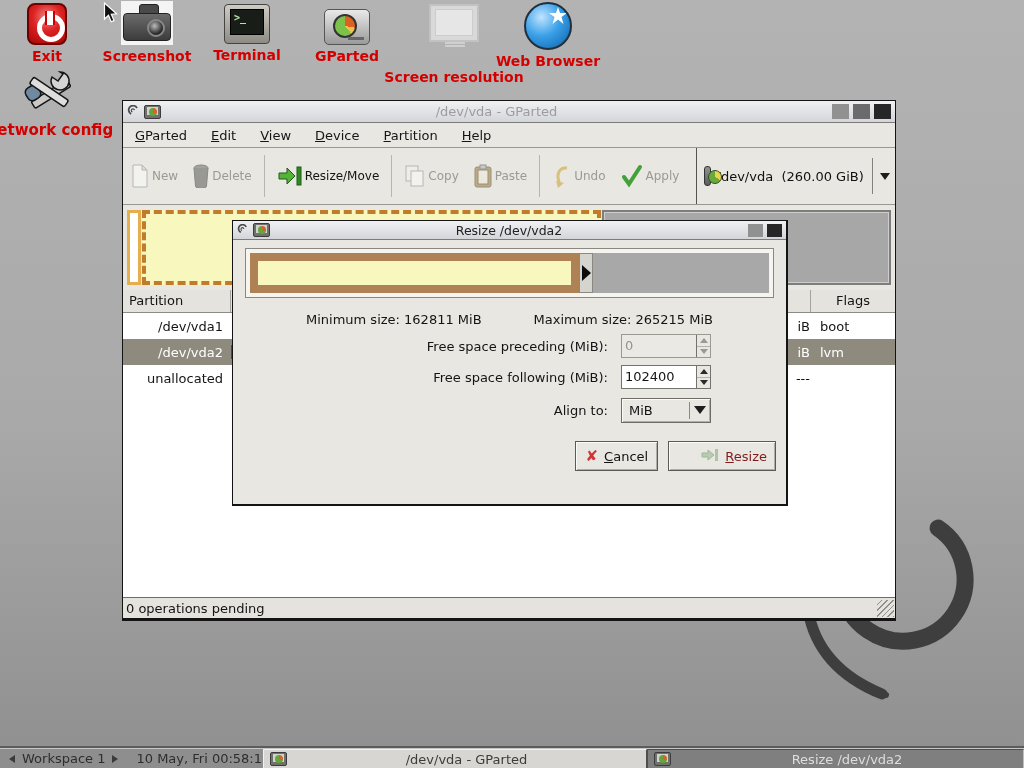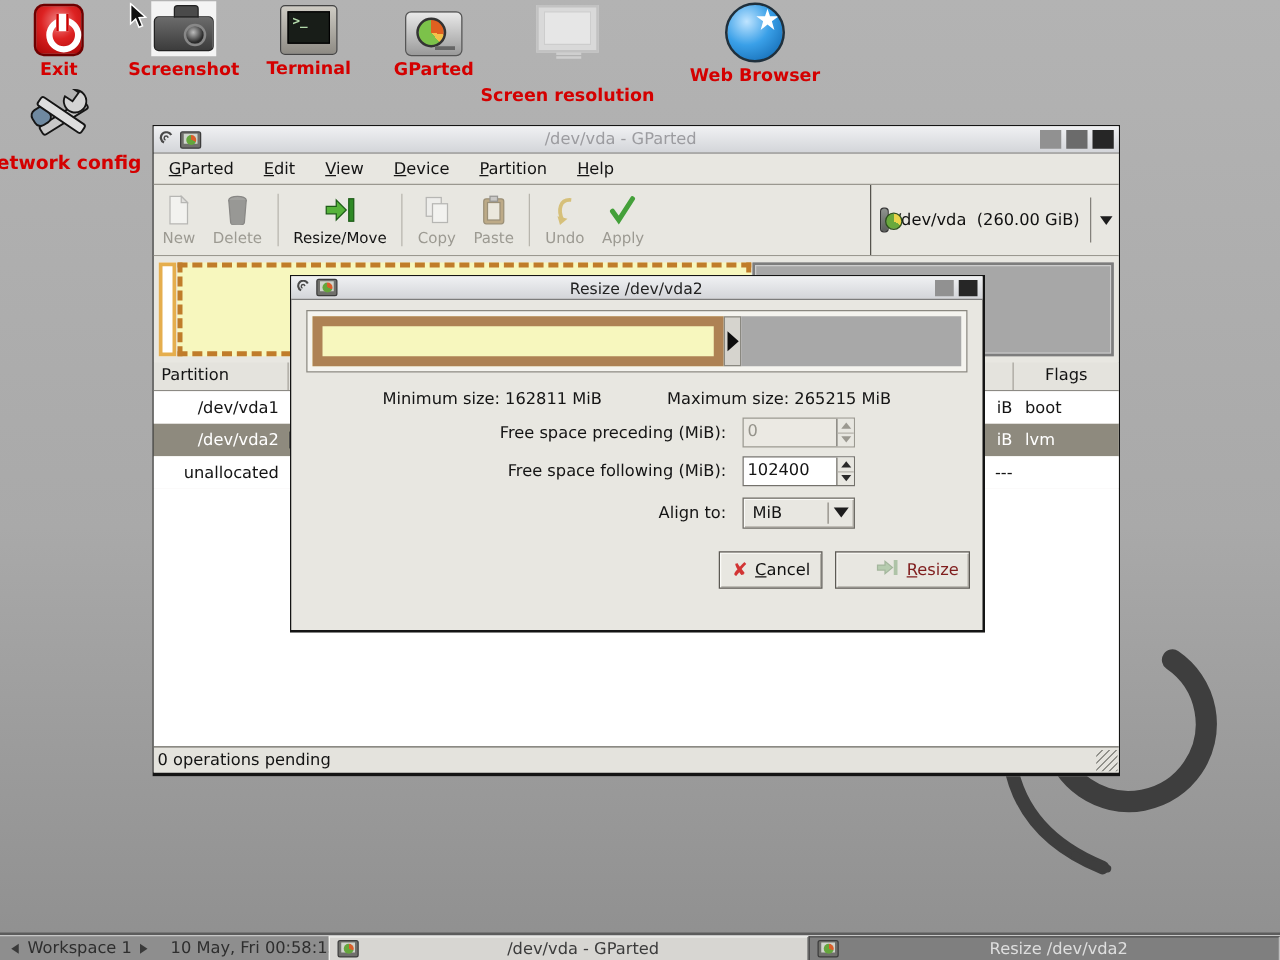--- a/index.html
+++ b/index.html
@@ -68,21 +68,21 @@
 
   
   .main-window { left:122px; top:100px; width:774px; height:521px; z-index:2; border-bottom-width:3px; }
 
   .menubar { height:25px; flex:0 0 auto; display:flex; align-items:center; gap:24px; padding:0 12px;
     background:#e8e7e1; border-bottom:1px solid #9a9890; font-size:13px; color:#151515; }
   .menu-item { display:inline-block; }
   .menu-item::first-letter { text-decoration:underline; }
 
   .toolbar { height:57px; flex:0 0 auto; display:flex; align-items:stretch; background:#e8e7e1; border-bottom:1px solid #9a9890; }
-  .tbtn { display:flex; flex-direction:column; align-items:center; justify-content:center; gap:2px;
+  .tbtn { display:flex; flex-direction:row; align-items:center; justify-content:center; gap:2px;
     font-size:12px; color:#9c9a92; padding:3px 7px; }
   .tbtn.enabled { color:#141414; }
   .tbtn .ticon { height:26px; display:flex; align-items:center; justify-content:center; }
   .tsep { width:1px; background:#b7b5ad; margin:7px 5px; }
   .faded { opacity:.55; }
 
   .device-combo { margin-left:auto; width:199px; border-left:1px solid #55534d; display:flex; align-items:center;
     padding:0 5px 0 7px; gap:6px; font-size:13px; color:#111; }
   .device-combo .dtext { flex:1; white-space:pre; }
   .vline { width:1px; align-self:stretch; margin:10px 2px; background:#83817b; }
@@ -124,21 +124,21 @@
   .dialog .wbtn { width:15px; height:13px; }
 
   .rw { margin:8px 12px 0 12px; height:50px; border:1px solid #8a8880; background:#f5f4ef; padding:4px; display:flex; }
   .rw-part { width:330px; border:8px solid #ae8254; background:#f7f7be; }
   .rw-handle { width:14px; background:#d6d4ce; border:1px solid #8a8880; display:flex; align-items:center; justify-content:center; }
   .rw-handle .tri-right { width:0; height:0; border-left:9px solid #0d0d0d; border-top:8px solid transparent; border-bottom:8px solid transparent; }
   .rw-free { width:176px; background:#a8a8a8; }
 
   .minmax { display:flex; justify-content:center; gap:52px; margin-top:14px; font-size:13px; color:#141414; }
 
-  .frow { display:flex; align-items:center; justify-content:flex-end; gap:13px; padding-right:102px; margin-top:7px; height:24px; font-size:13px; color:#141414; }
+  .frow { display:flex; align-items:center; justify-content:flex-end; gap:13px; padding-right:75px; margin-top:7px; height:24px; font-size:13px; color:#141414; }
   .frow label { text-align:right; }
 
   .spin { width:90px; height:24px; border:1px solid #74726c; background:#fff; display:flex; font-size:13px; }
   .spin .sval { flex:1; padding:3px 2px 0 3px; overflow:hidden; white-space:nowrap; }
   .spin .sbtns { width:14px; border-left:1px solid #74726c; background:#e8e7e1; display:flex; flex-direction:column; }
   .spin .sbtn { flex:1; display:flex; align-items:center; justify-content:center; }
   .spin .sbtn + .sbtn { border-top:1px solid #b4b2aa; }
   .tri-up-s { width:0; height:0; border-left:4px solid transparent; border-right:4px solid transparent; border-bottom:5px solid #2a2a2a; }
   .tri-dn-s { width:0; height:0; border-left:4px solid transparent; border-right:4px solid transparent; border-top:5px solid #2a2a2a; }
   .spin.disabled { background:#ebe9e3; border-color:#9b9991; }
@@ -218,21 +218,21 @@
   </div>
 
   <div class="dicon" style="left:390px; top:4px; width:128px;gap:24px;">
     <div class="ico-screenres">
       <div class="scr"></div>
         <div class="stand"></div>
     </div>
     <div class="dicon-label">Screen resolution</div>
   </div>
 
-  <div class="dicon" style="left:548px; top:2px; width:112px;">
+  <div class="dicon" style="left:492px; top:2px; width:112px;">
     <div class="ico-globe">
       <svg width="18" height="18" viewBox="0 0 18 18">
           <polygon points="9,0 11,6 18,6 12.5,10 14.5,17 9,12.5 3.5,17 5.5,10 0,6 7,6" fill="#ffffff"></polygon>
         </svg>
     </div>
     <div class="dicon-label">Web Browser</div>
   </div>
 
   <div class="dicon" style="left:6px; top:70px; width:86px;">
     <svg width="58" height="48" viewBox="0 0 58 48">

